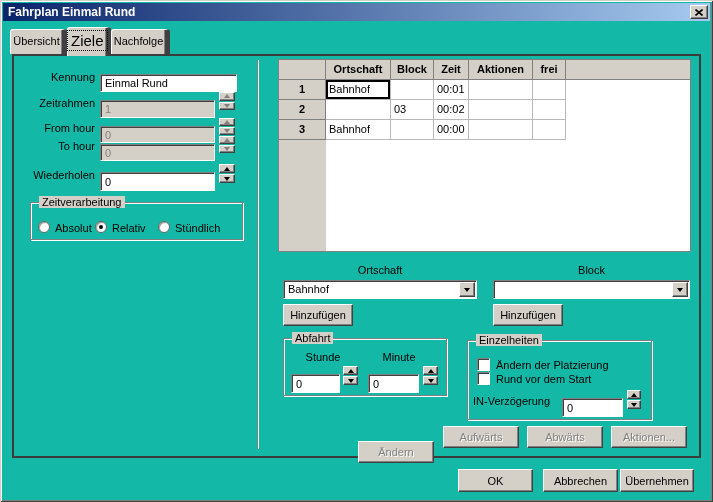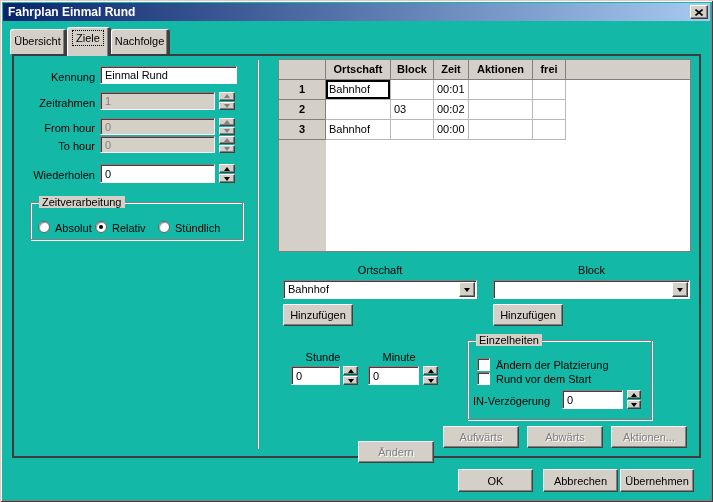--- a/index.html
+++ b/index.html
@@ -24,44 +24,44 @@
   .close-btn {
     position:absolute; right:2px; top:2px; width:18px; height:14px;
     background:#d4d0c8; border:1px solid; border-color:#fff #404040 #404040 #fff;
     box-shadow: inset -1px -1px 0 #808080;
     display:flex; align-items:center; justify-content:center; cursor:default;
   }
 
   
   .tab {
     position:absolute; background:#d4d0c8;
-    border-top:1px solid #fff; border-left:1px solid #fff; border-right:3px solid #404040;
+    border-top:1px solid #fff; border-left:1px solid #fff; border-right:5px solid #404040;
     box-shadow: inset -1px 0 0 #808080;
     border-radius:3px 3px 0 0;
     text-align:center; padding-top:5px;
   }
-  .tab.active { padding-top:4px; font-size:11px; }
+  .tab.active { padding-top:4px; font-size:15px; }
   .tab-focus { outline:1px dotted #000; padding:1px 3px; }
 
   .content-frame {
     position:absolute; left:12px; top:54px; width:689px; height:404px;
     border:2px solid #3c3c3c;
   }
   .divider { position:absolute; left:257px; top:60px; width:1px; height:389px;
     background:#808080; box-shadow:1px 0 0 #fff; }
 
   
   .label { position:absolute; white-space:nowrap; }
   .r-label { text-align:right; }
   .c-label { text-align:center; }
 
   .field {
     position:absolute; background:#fff; border:1px solid; border-color:#808080 #fff #fff #808080;
     box-shadow: inset 1px 1px 0 #404040;
-    font-family:inherit; font-size:11px; color:#000; padding:0 0 0 4px; outline:none;
+    font-family:inherit; font-size:11px; color:#000; padding:0 0 0 4px; outline:none;margin-top:8px;
   }
   .field.disabled { background:#d4d0c8; color:#808080; }
 
   .btn {
     position:absolute; background:#d4d0c8;
     border:1px solid; border-color:#fff #404040 #404040 #fff;
     box-shadow: inset -1px -1px 0 #808080;
     font-family:inherit; font-size:11px; text-align:center; cursor:default;
     display:flex; align-items:center; justify-content:center;
   }
@@ -235,20 +235,23 @@
   <div class="combo" style="left:493px;top:280px;width:197px;height:19px;">
     <span class="combo-text"></span>
     <span class="combo-btn">
         <i class="arr dn"></i>
       </span>
   </div>
 
   <div class="btn" style="left:283px;top:304px;width:70px;height:22px;">Hinzufügen</div>
   <div class="btn" style="left:493px;top:304px;width:70px;height:22px;">Hinzufügen</div>
 
+  <div class="groupbox" style="left:283px;top:338px;width:164px;height:58px;">
+    <span class="legend">Abfahrt</span>
+  </div>
   <div class="label c-label" style="left:288px;top:351px;width:70px;">Stunde</div>
   <input class="field" style="left: 291px; top: 366px; width: 49px; height: 19px;" value="0">
   <span class="spin" style="left:343px;top:366px;height:19px;width:15px;">
     <span class="spin-btn">
         <i class="arr up"></i>
       </span>
     <span class="spin-btn">
         <i class="arr dn"></i>
       </span>
   </span>

